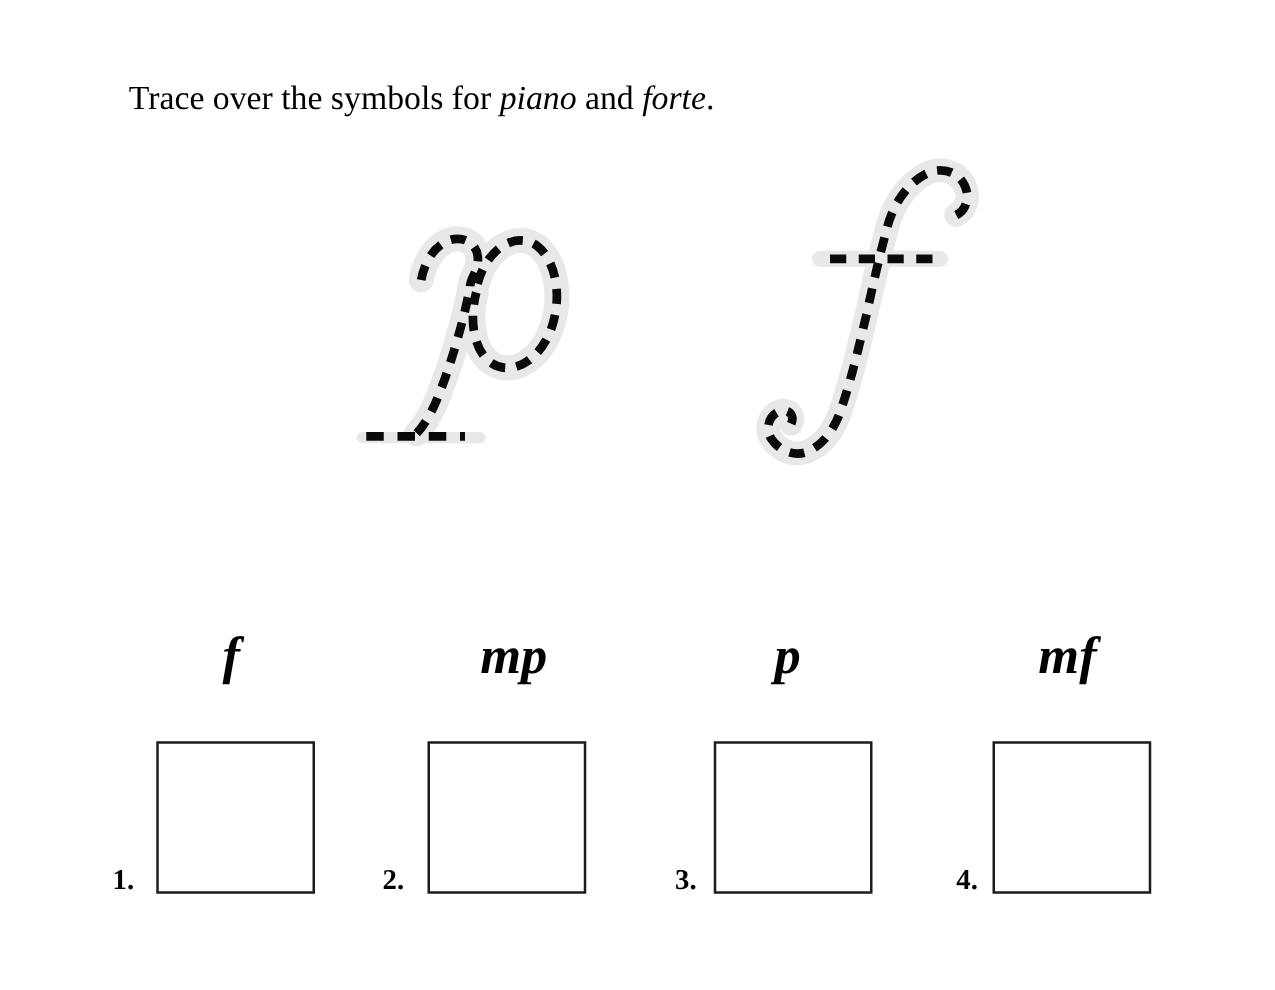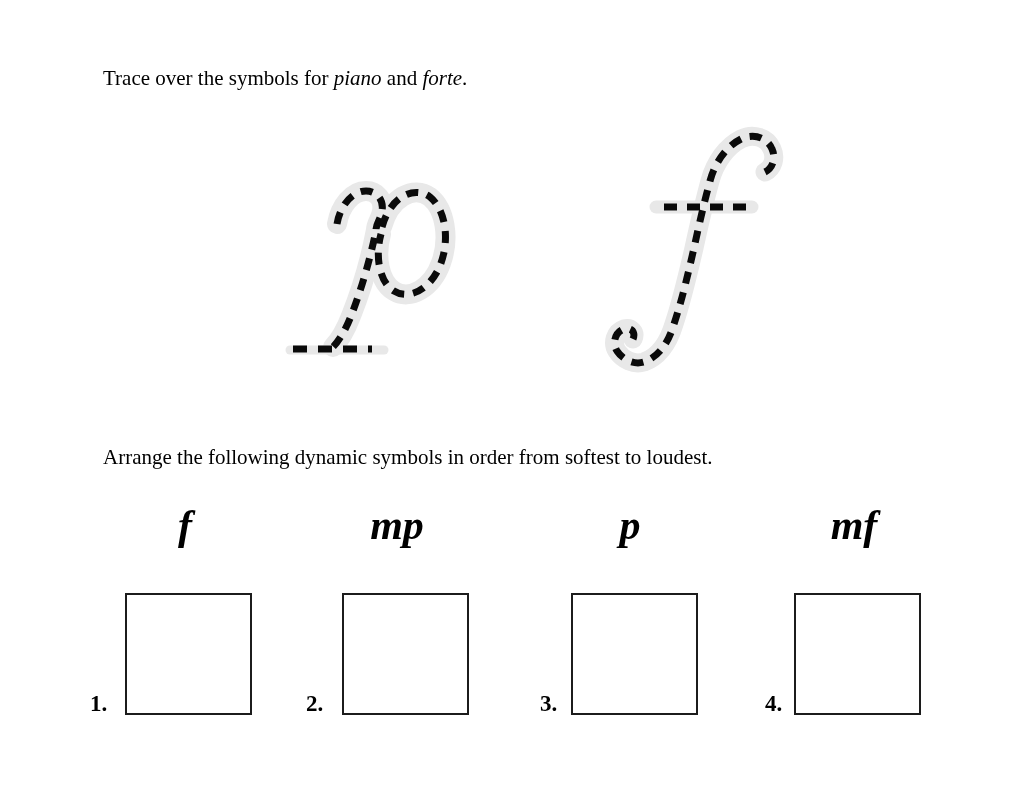--- a/index.html
+++ b/index.html
@@ -6,21 +6,21 @@
   body{
     width:1020px;height:792px;
     background:#ffffff;
     font-family:"Liberation Serif","DejaVu Serif",serif;
     position:relative;
     overflow:hidden;
   }
   .page{position:absolute;inset:0;background:#ffffff;}
   .inst{
     position:absolute;
-    font-size:21px;
+    font-size:27px;
     line-height:25px;
     color:#000000;
     margin:0;
     white-space:nowrap;
   }
   .inst .it{font-style:italic;}
   #trace-instruction{left:103px;top:66px;}
   #arrange-instruction{left:103px;top:445px;}
 
   .trace-glyph{position:absolute;}
@@ -34,21 +34,21 @@
     top:504px;
     transform:translateX(-50%);
     font-size:42px;
     line-height:1;
     font-weight:bold;
     font-style:italic;
     color:#000000;
     white-space:nowrap;
   }
   #dyn-0{left:185px;}
-  #dyn-1{left:397px;}
+  #dyn-1{left:411px;}
   #dyn-2{left:630px;}
   #dyn-3{left:854px;font-style:italic;}
 
   .slot-label{
     position:absolute;
     top:692px;
     font-size:23px;
     line-height:1;
     font-weight:bold;
     color:#000000;
@@ -100,21 +100,20 @@
       <path class="shadow-stroke" stroke-width="19" d="M 170,50 C 178,46 181,36 177,27 C 172,15 158,11 146,17 C 132,24 120,40 115,59 C 109,81 104,103 99,126 C 93,152 87,178 79,202 C 73,222 63,235 49,240 C 39,243 28,238 22,229 C 17,221 20,210 29,207 C 36,205 41,210 38,217"></path>
       <path class="shadow-stroke" stroke-width="13" d="M 61,85 L 157,85"></path>
     </g>
 
     <g>
       <path class="dash-stroke" stroke-width="7" stroke-dasharray="12 9" d="M 170,50 C 178,46 181,36 177,27 C 172,15 158,11 146,17 C 132,24 120,40 115,59 C 109,81 104,103 99,126 C 93,152 87,178 79,202 C 73,222 63,235 49,240 C 39,243 28,238 22,229 C 17,221 20,210 29,207 C 36,205 41,210 38,217"></path>
       <path class="dash-stroke" stroke-width="7" stroke-dasharray="13 10" d="M 69,85 L 151,85"></path>
     </g>
   </svg>
 
-  <p class="inst" id="arrange-instruction">Arrange the following dynamic symbols in order from softest to loudest.</p>
 
   <span class="dyn-symbol" id="dyn-0">f</span>
   <span class="dyn-symbol" id="dyn-1">mp</span>
   <span class="dyn-symbol" id="dyn-2">p</span>
   <span class="dyn-symbol" id="dyn-3">mf</span>
 
   <span class="slot-label" id="slot-label-0">1.</span>
   <div class="answer-box" id="box-0"></div>
 
   <span class="slot-label" id="slot-label-1">2.</span>

